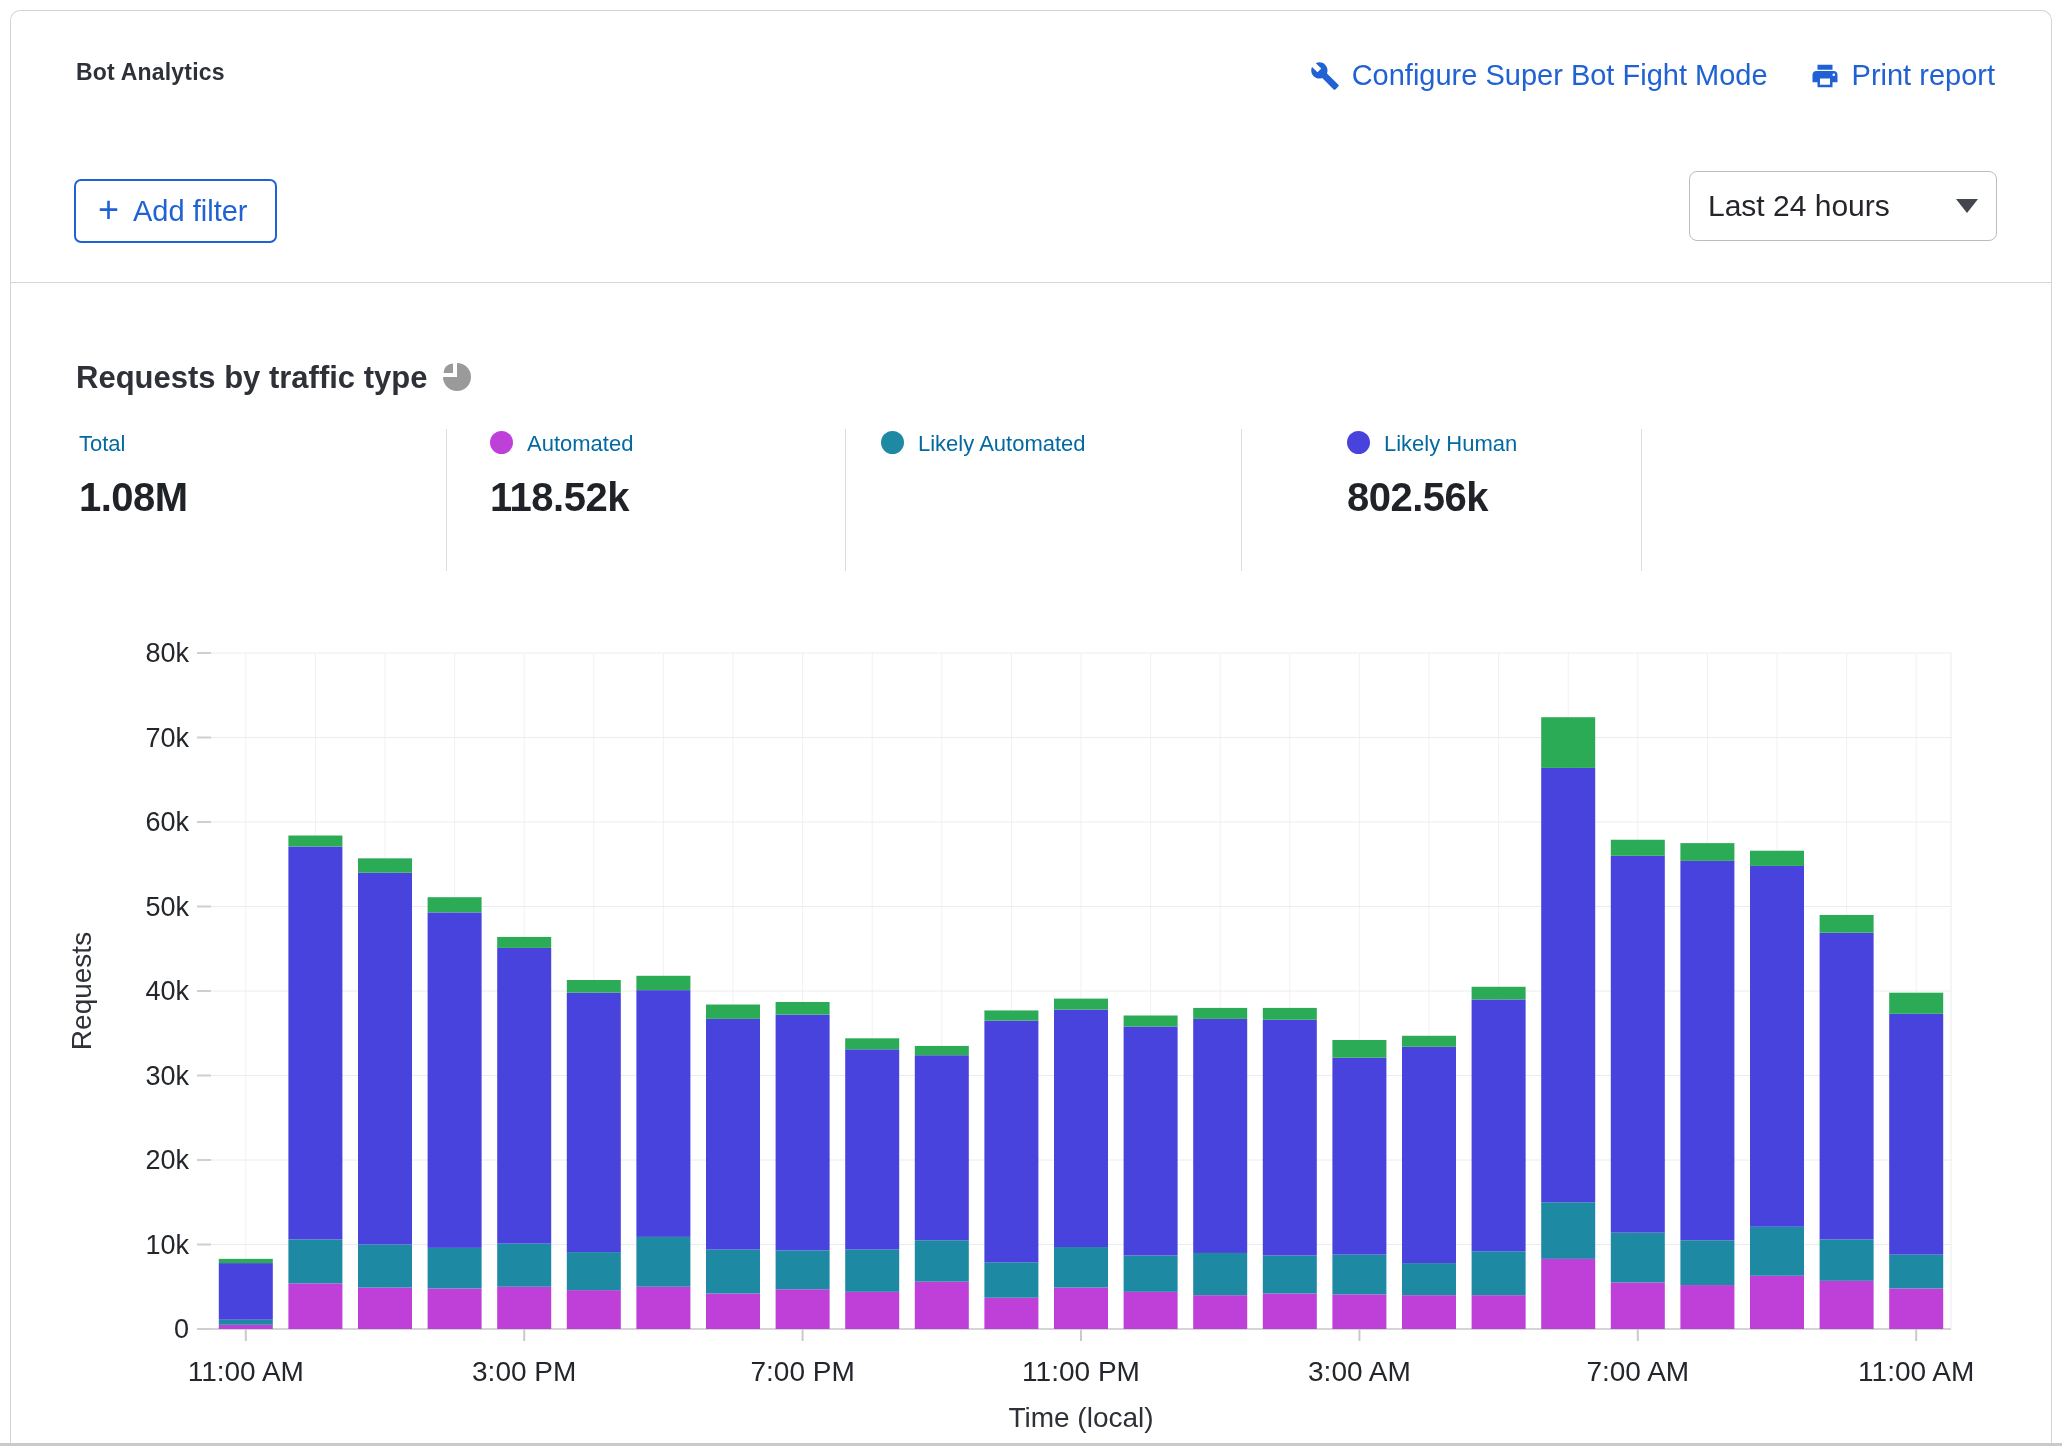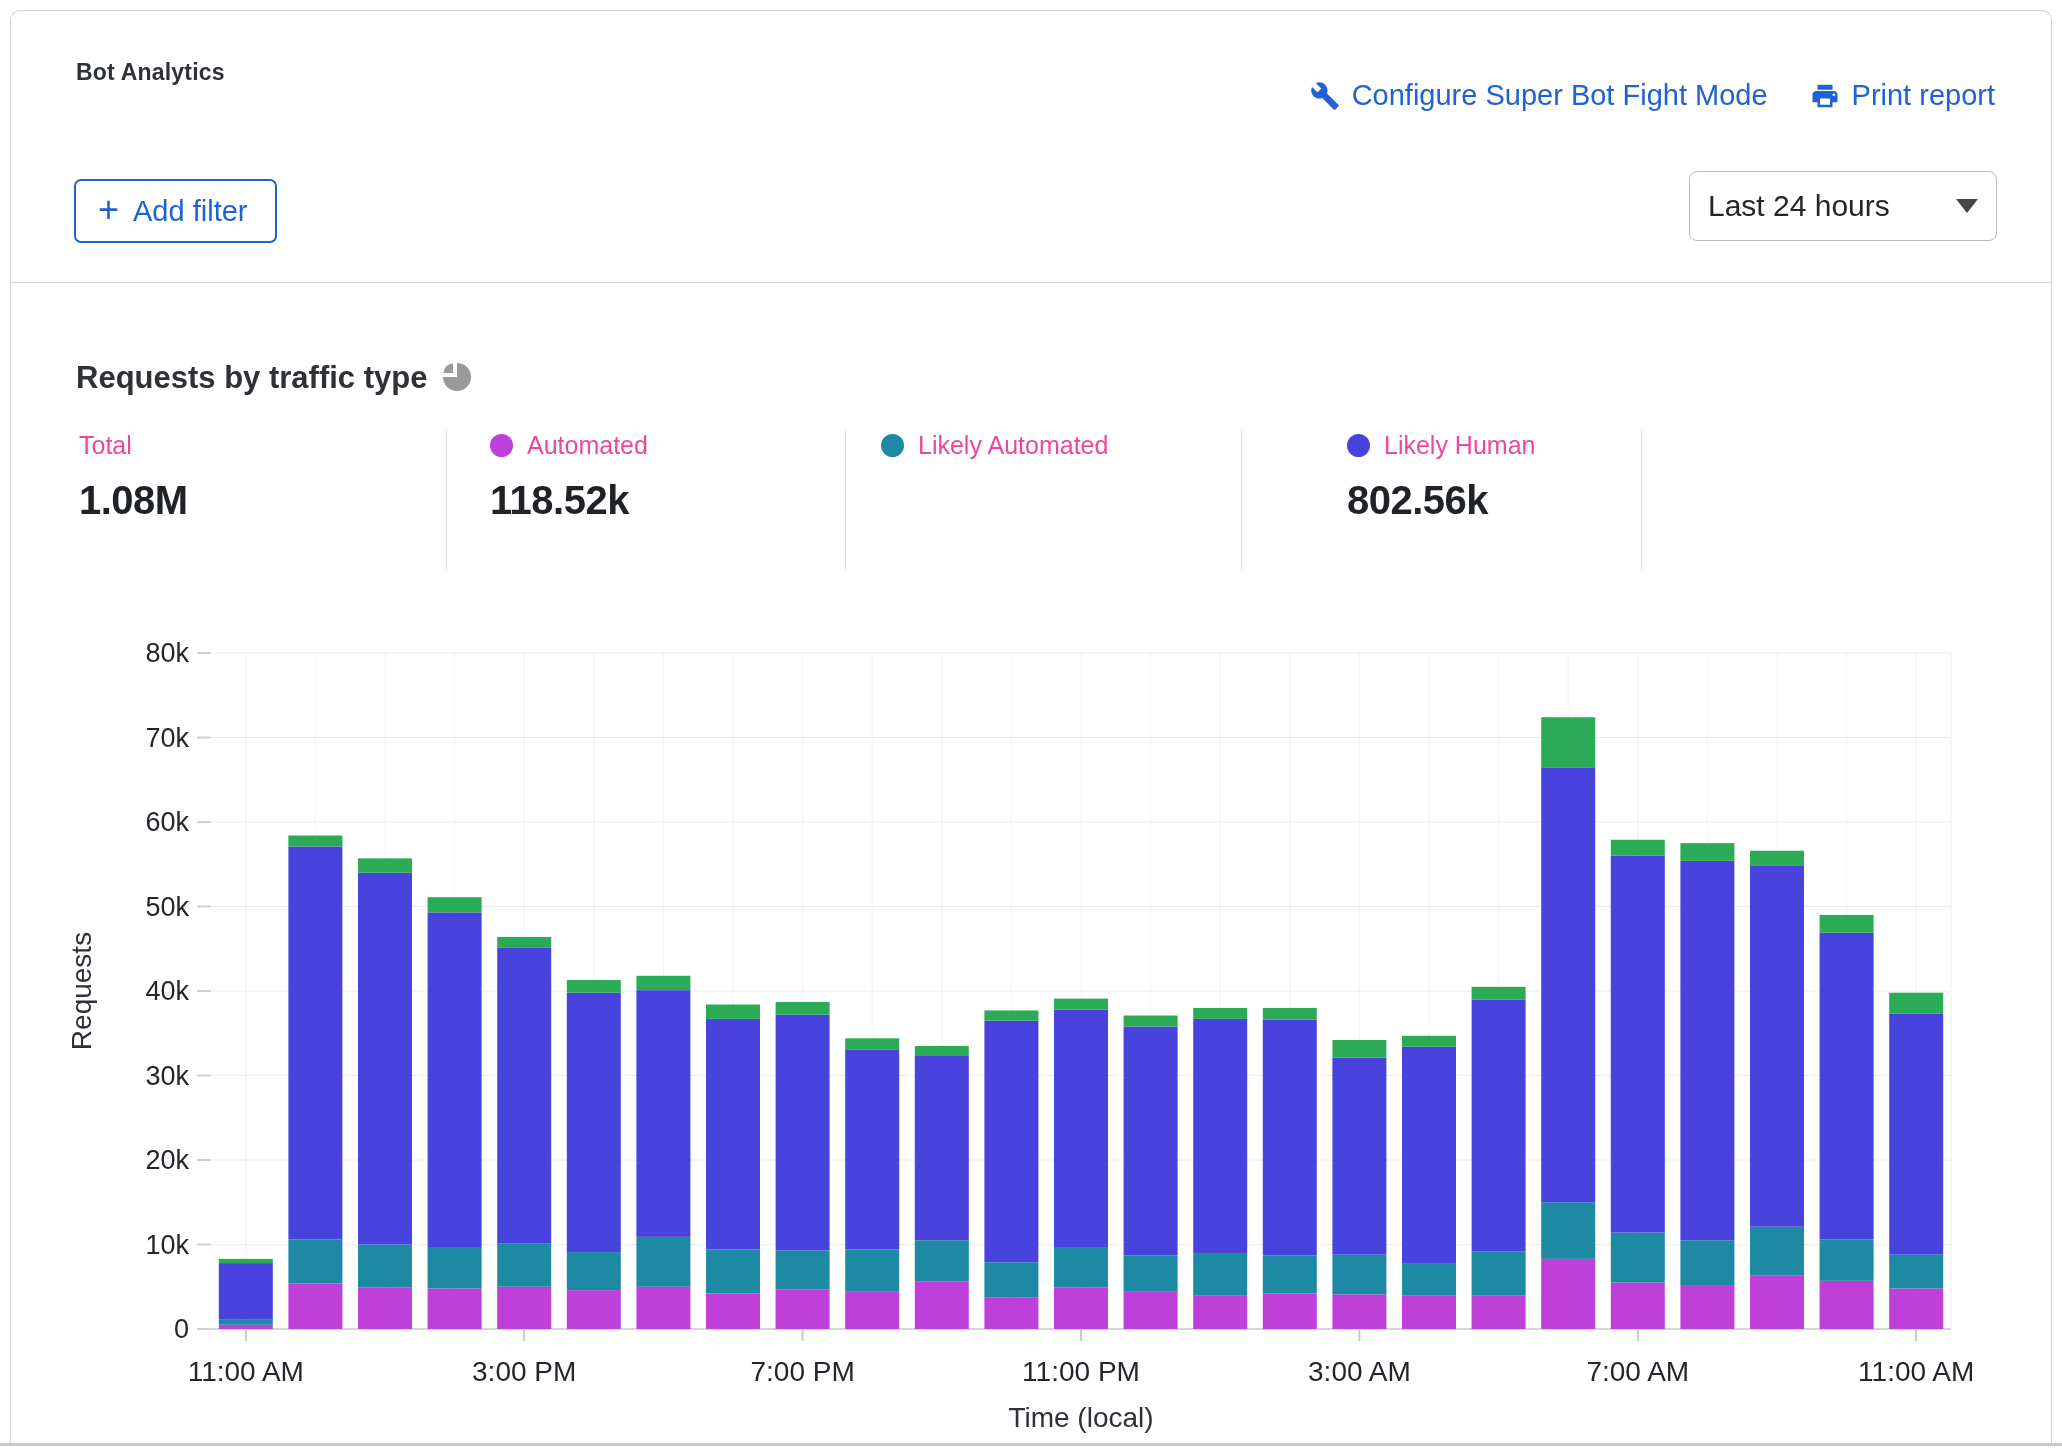--- a/index.html
+++ b/index.html
@@ -6,21 +6,21 @@
   * { margin:0; padding:0; box-sizing:border-box; }
   html,body { width:2062px; height:1450px; background:#ffffff;
     font-family:"Liberation Sans","DejaVu Sans",sans-serif; overflow:hidden; position:relative; }
   .card { position:absolute; left:10px; top:10px; width:2042px; height:1433px;
     background:#fff; border:1px solid #d4d4d4; border-bottom:none;
     border-radius:10px 10px 0 0; }
   .bottom-rule { position:absolute; left:0; top:1443px; width:2062px; height:3px; background:#c9c9c9; }
 
   
   .page-title { position:absolute; left:65px; top:48px; font-size:23px; font-weight:700; color:#2e3138; letter-spacing:.2px; }
-  .header-links { position:absolute; top:68px; right:56px; display:flex; gap:42px; align-items:flex-end; }
+  .header-links { position:absolute; top:48px; right:56px; display:flex; gap:42px; align-items:flex-end; }
   .hlink { display:flex; align-items:center; gap:12px; color:#2062d4; font-size:29px; text-decoration:none; cursor:pointer; }
   .hlink svg { display:block; }
 
   .add-filter { position:absolute; left:63px; top:168px; height:64px; padding:0 28px 0 22px;
     background:#fff; border:2px solid #2062d4; border-radius:7px; color:#2062d4;
     font-size:29px; font-family:inherit; display:flex; align-items:center; gap:14px; cursor:pointer; }
   .add-filter .plus { font-size:36px; font-weight:400; line-height:1; margin-top:-3px; }
 
   .time-select { position:absolute; left:1678px; top:160px; width:308px; height:70px;
     border:1px solid #b9bcc1; border-radius:8px; background:#fff; display:flex; align-items:center;
@@ -29,21 +29,21 @@
     border-right:11px solid transparent; border-top:14px solid #43464c; }
 
   .divider-h { position:absolute; left:0; top:271px; width:100%; height:1px; background:#d6d6d6; }
 
   
   .section-head { position:absolute; left:65px; top:346px; display:flex; align-items:center; gap:10px; }
   .section-title { font-size:31px; font-weight:700; color:#2e3138; }
 
   
   .stat { position:absolute; top:420px; }
-  .stat .lab { display:flex; align-items:center; gap:14px; font-size:25px; color:#ec4899; }
+  .stat .lab { display:flex; gap:14px; font-size:22px; color:#0369a1; }
   .dot { width:23px; height:23px; border-radius:50%; flex:0 0 auto; }
   .stat .val { margin-top:18px; font-size:40px; font-weight:700; color:#1f2227; letter-spacing:-.5px; }
   .stat-sep { position:absolute; top:418px; width:1px; height:142px; background:#dcdcdc; }
 
   .chart-wrap { position:absolute; left:0; top:618px; width:2042px; height:815px; }
 </style>
 </head>
 <body>
 
 <div class="card">

